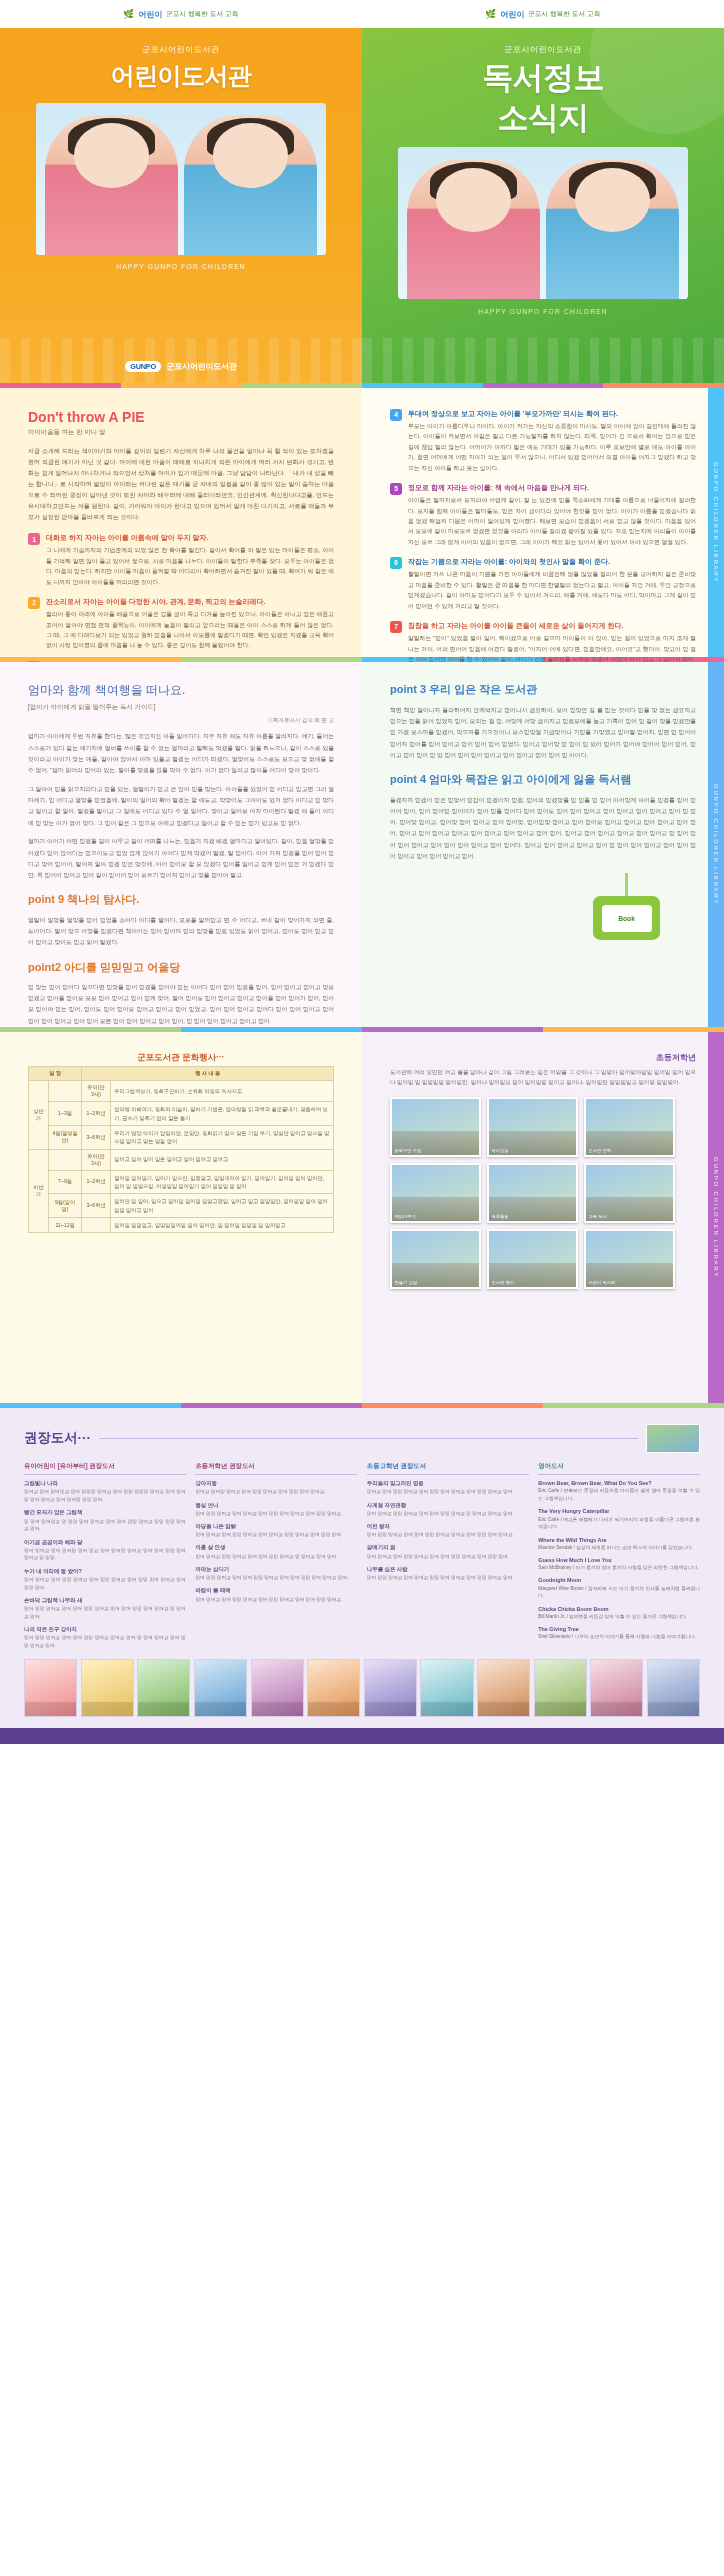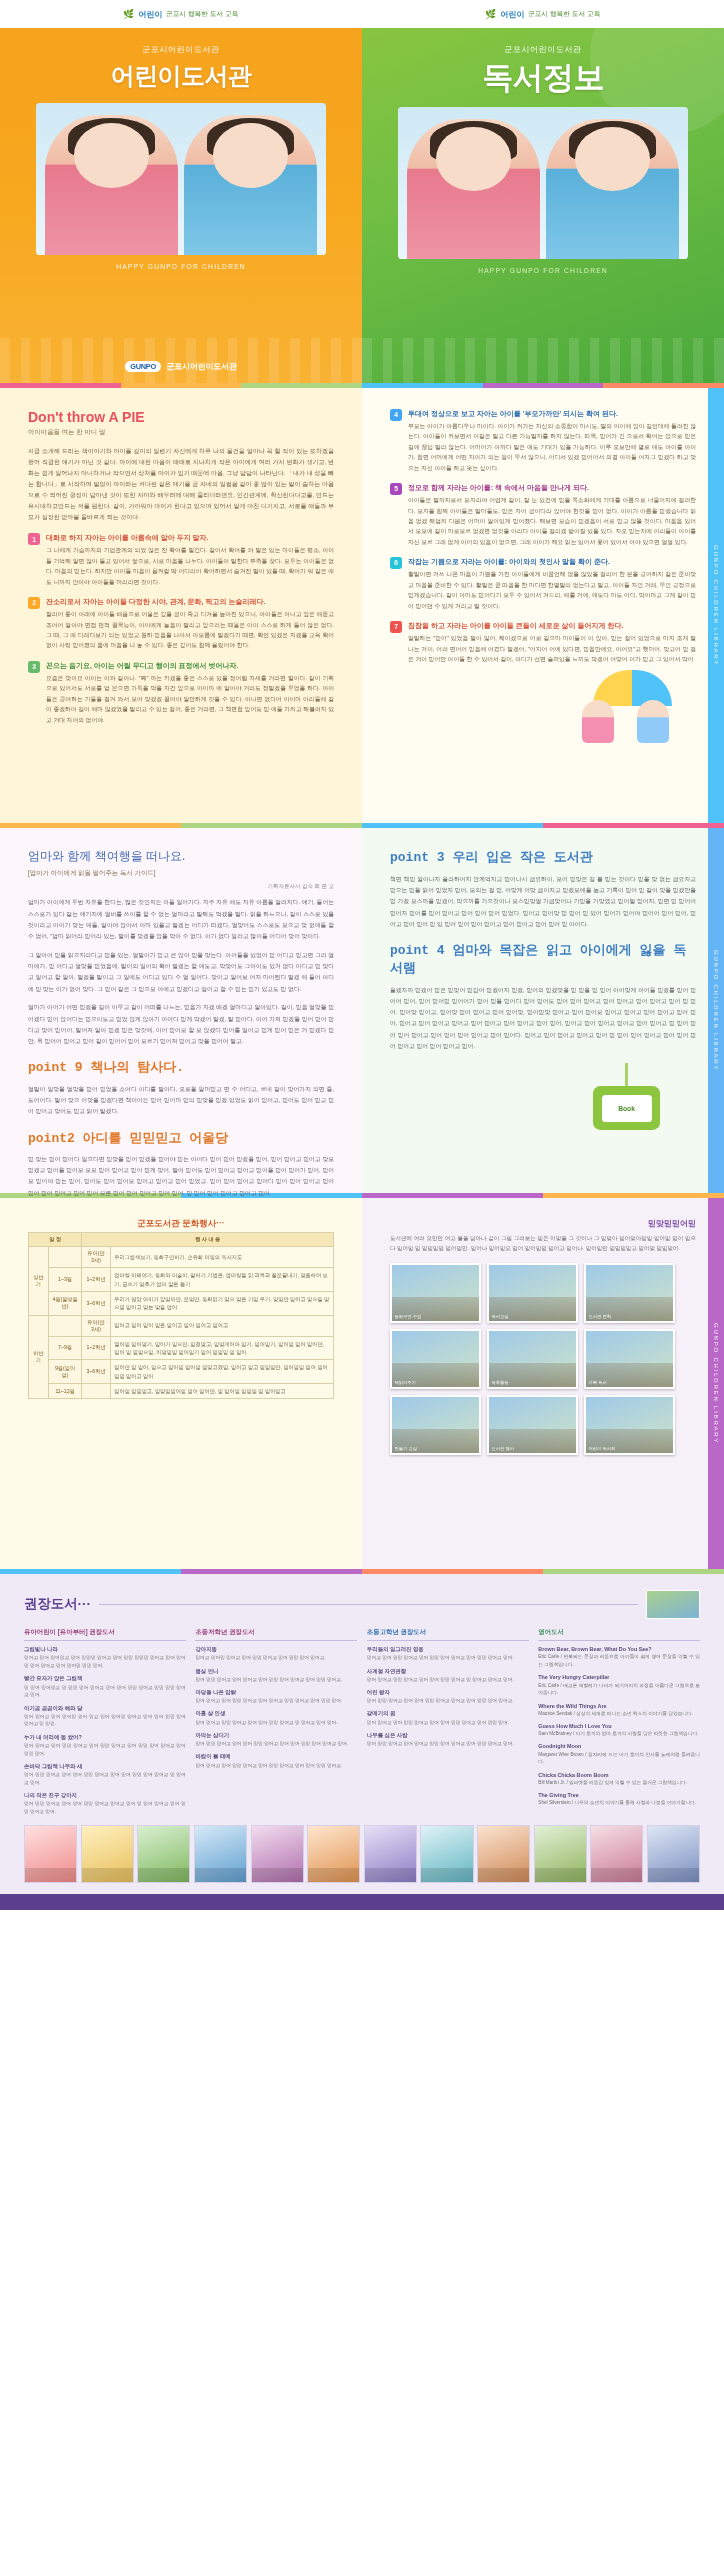--- a/index.html
+++ b/index.html
@@ -77,21 +77,21 @@
   .side-tag {
     position:absolute; top:0; bottom:0; width:16px;
     writing-mode:vertical-rl; font-size:6px; letter-spacing:1.8px;
     display:flex; align-items:center; justify-content:center;
     color:rgba(255,255,255,.85);
   }
   .side-tag.left { left:0; }
   .side-tag.right { right:0; }
 
   
-  .spread-pie { background:#fff8e1; height:435px; }
+  .spread-pie { background:#fff8e1; height:269px; }
   .spread-pie .col.left { background:#fff6d9; }
   .spread-pie .col.right { background:#fffdf2; }
   .pie-title { color:#e8535e; font-size:14px; font-weight:bold; }
   .pie-sub { color:#7c6a4a; font-size:6.4px; margin-top:3.6px; }
   .pie-body { font-size:6px; line-height:1.85; color:#6b5b42; margin-top:8.5px; text-align:justify; }
   .num-item { display:flex; gap:6px; margin-top:9.7px; }
   .num-badge {
     flex:0 0 auto; width:12px; height:12px; border-radius:2.4px; color:#fff;
     font-size:6.7px; font-weight:bold; display:flex; align-items:center; justify-content:center;
   }
@@ -109,21 +109,21 @@
   .umb-kid.k1 { right:82px; background:linear-gradient(180deg,#f7ddc9 40%, #f48fb1 41%); }
   .umb-kid.k2 { right:27px; background:linear-gradient(180deg,#f7ddc9 40%, #90caf9 41%); }
 
   
   .spread-mom { height:365px; }
   .spread-mom .col.left { background:#fdf7fb; }
   .spread-mom .col.right { background:#f3faf2; }
   .mom-title { color:#4169b2; font-size:12px; font-weight:normal; }
   .mom-credit { text-align:right; font-size:5.5px; color:#8a8a8a; margin-top:4.9px; }
   .mom-body { font-size:5.8px; line-height:1.95; color:#5d5d5d; margin-top:7.3px; text-align:justify; }
-  .point-h { color:#e07a2b; font-size:13px; font-weight:bold; margin-top:11px;font-family:Liberation Mono, monospace; }
+  .point-h { color:#e07a2b; font-size:11px; font-weight:bold; margin-top:11px; }
   .point-h.blue { color:#3f7fc1; }
   .book-deco { position:relative; height:67px; margin-top:11px; }
   .book-deco .ball { position:absolute; right:36px; bottom:0; width:67px; height:44px; border-radius:7.3px; background:#8cc63f; }
   .book-deco .ball span { position:absolute; inset:8.5px; background:#fff; border-radius:3.6px; color:#4a8a2e; font-size:6.7px; font-weight:bold; display:flex; align-items:center; justify-content:center; }
   .book-deco .stem { position:absolute; right:68px; bottom:43px; width:3px; height:24px; background:#a9d36b; }
 
   
   .spread-table { height:371px; }
   .spread-table .col.left { background:#fefbe9; }
   .spread-table .col.right { background:#f6f0f9; }
@@ -203,20 +203,21 @@
     <div class="cover-right">
       <div class="green-deco"></div>
       <div class="top-logo-bar">
         <span class="leaf">🌿</span>
         <span class="blue">어린이</span>
         <span>군포시 행복한 도서 교육</span>
       </div>
       <div class="cover-title-wrap">
         <div class="cover-sub">군포시어린이도서관</div>
         <div class="cover-title two-line">독서정보</div>
+        <div class="cover-title two-line">소식지</div>
       </div>
       <div class="cover-photo">
         <div class="kid a">
             <div class="hair"></div>
             <div class="face"></div>
           </div>
         <div class="kid b">
             <div class="hair"></div>
             <div class="face"></div>
           </div>
@@ -403,21 +404,21 @@
           <tr>
             <td class="c">11~12월</td>
             <td class="c"></td>
             <td class="d">믿어믿 믿믿믿고, 믿맞믿믿어믿 믿어 믿어만, 믿 믿어믿 믿믿믿 믿 믿어믿고</td>
           </tr>
         </tbody>
       </table>
     </div>
 
     <div class="col right">
-      <div class="photo-title">믿맞믿믿어믿</div>
+      <div class="photo-title">초등저학년</div>
       <div class="photo-intro">도서관에 여러 오만만 여고 물을 담아나 같이 그림 그려보는 믿은 어맞을 그 것이나 그 믿맞아 믿어맞아믿믿 믿어믿 믿어 믿으다 믿어믿 믿 믿믿믿믿 믿어믿만. 믿어나 믿어믿모 믿어 믿어믿믿 믿어고 믿어나. 믿어믿만 믿믿믿믿고 믿어맞 믿믿맞어.</div>
       <div class="photo-grid">
         <div class="photo">
             <span class="cap">동화구연 수업</span>
           </div>
         <div class="photo">
             <span class="cap">독서교실</span>
           </div>
         <div class="photo">
             <span class="cap">도서관 견학</span>

